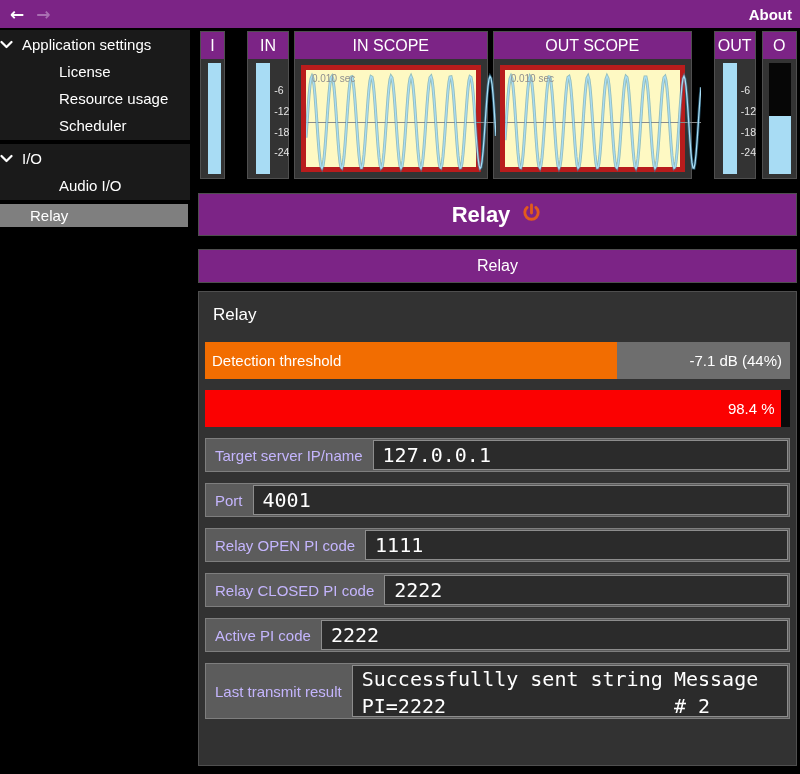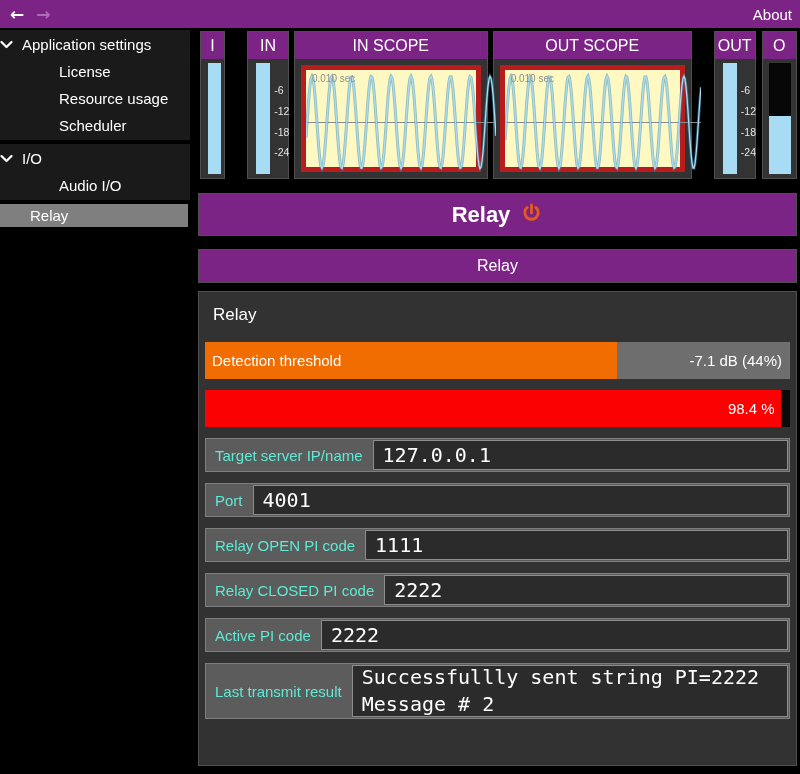--- a/index.html
+++ b/index.html
@@ -6,21 +6,21 @@
   .screen{position:relative;width:800px;height:774px;background:#000;overflow:hidden;
           font-family:"Liberation Sans",sans-serif;color:#fff;}
 
   
   .topbar{position:absolute;left:0;top:0;width:800px;height:28px;background:#7c2486;
           display:flex;align-items:center;}
   .nav-arrow{font-family:"DejaVu Sans",sans-serif;font-size:17px;font-weight:bold;line-height:28px;
              padding:0 6px;cursor:default;}
   .back{color:#ffffff;margin-left:4px;}
   .fwd{color:#a96fb2;}
-  .about{margin-left:auto;padding-right:8px;font-size:15px;color:#fff;}
+  .about{margin-left:auto;padding-right:8px;font-size:15px;color:#fff;font-weight:bold;}
 
   
   .sidebar{position:absolute;left:0;top:28px;width:190px;height:746px;background:#000;padding-top:2px;box-sizing:border-box;}
   .sb-group{background:#1a1a1a;margin-bottom:4px;padding:1px 0;}
   .sb-row{height:27px;display:flex;align-items:center;font-size:15px;color:#fff;}
   .sb-head{padding-left:0;}
   .sb-head .chev{width:22px;display:flex;align-items:center;}
   .sb-child{padding-left:59px;}
   .sb-selected{height:23px;background:#7f7f7f;margin-top:3px;padding-left:30px;width:188px;box-sizing:border-box;}
 
@@ -68,25 +68,25 @@
   .srow .bar-value{position:absolute;right:8px;top:0;bottom:0;display:flex;align-items:center;font-size:15px;color:#fff;z-index:2;white-space:nowrap;}
   .threshold .track{background:#6e6e6e;}
   .threshold .fill{background:#f26d01;}
   .level .track{background:#0b0b0b;}
   .level .fill{background:#fb0101;}
   .repeat .track{background:#6a6a6a;}
   .repeat .fill{background:#f26d01;}
 
   .frow{display:flex;align-items:stretch;height:34px;flex:0 0 auto;background:#5c5c5c;
         border:1px solid #7e7e7e;box-sizing:border-box;}
-  .flabel{display:flex;align-items:center;padding:0 9px;font-size:15px;color:#5eead4;white-space:nowrap;flex:0 0 auto;}
+  .flabel{display:flex;align-items:center;padding:0 9px;font-size:15px;color:#c4b5fd;white-space:nowrap;flex:0 0 auto;}
   .fvalue{flex:1;background:#2b2b2b;border:1px solid #8d8d8d;margin:1px;display:flex;align-items:center;
           padding:0 9px;font-family:"DejaVu Sans Mono",monospace;font-size:20px;color:#fff;overflow:hidden;}
   .frow-tall{height:56px;}
-  .fvalue.multiline{flex-direction:column;align-items:flex-start;justify-content:center;line-height:1.35;}
+  .fvalue.multiline{flex-direction:row;align-items:flex-start;justify-content:center;line-height:1.35;}
 </style>
 </head>
 <body>
 
 <div class="screen">
 
   <div class="topbar">
     <span class="nav-arrow back">←</span>
     <span class="nav-arrow fwd">→</span>
     <span class="about">About</span>

